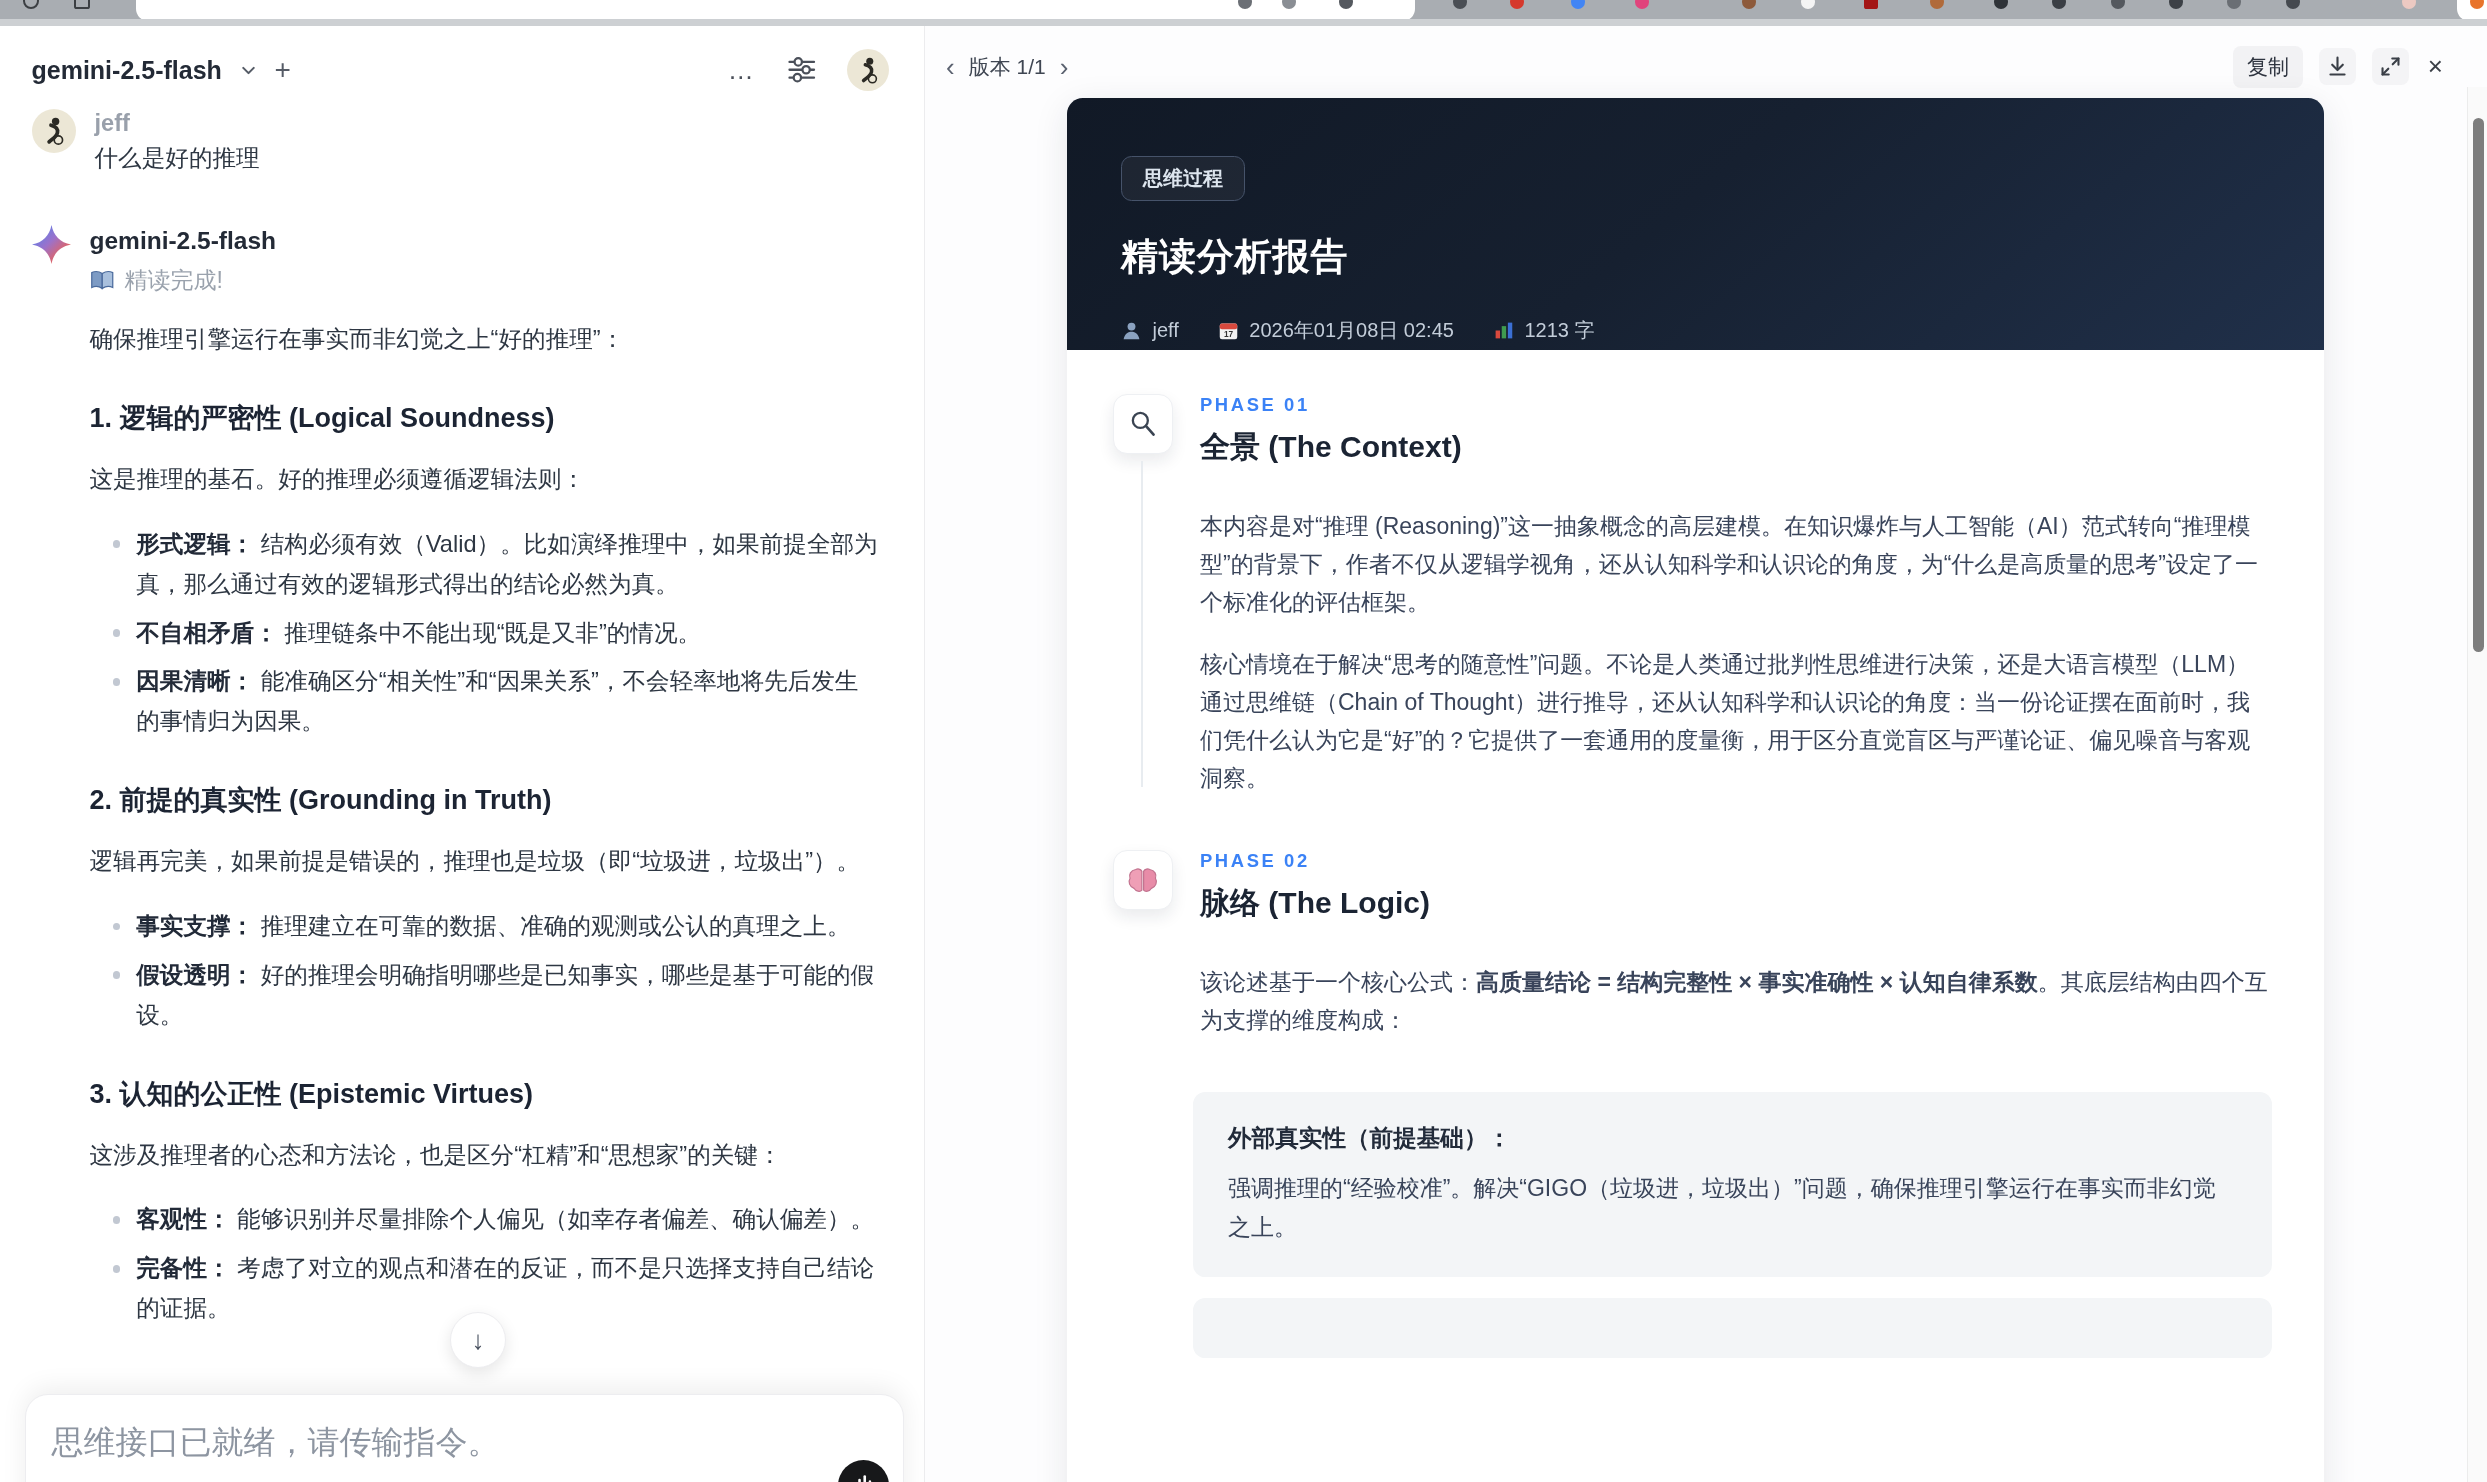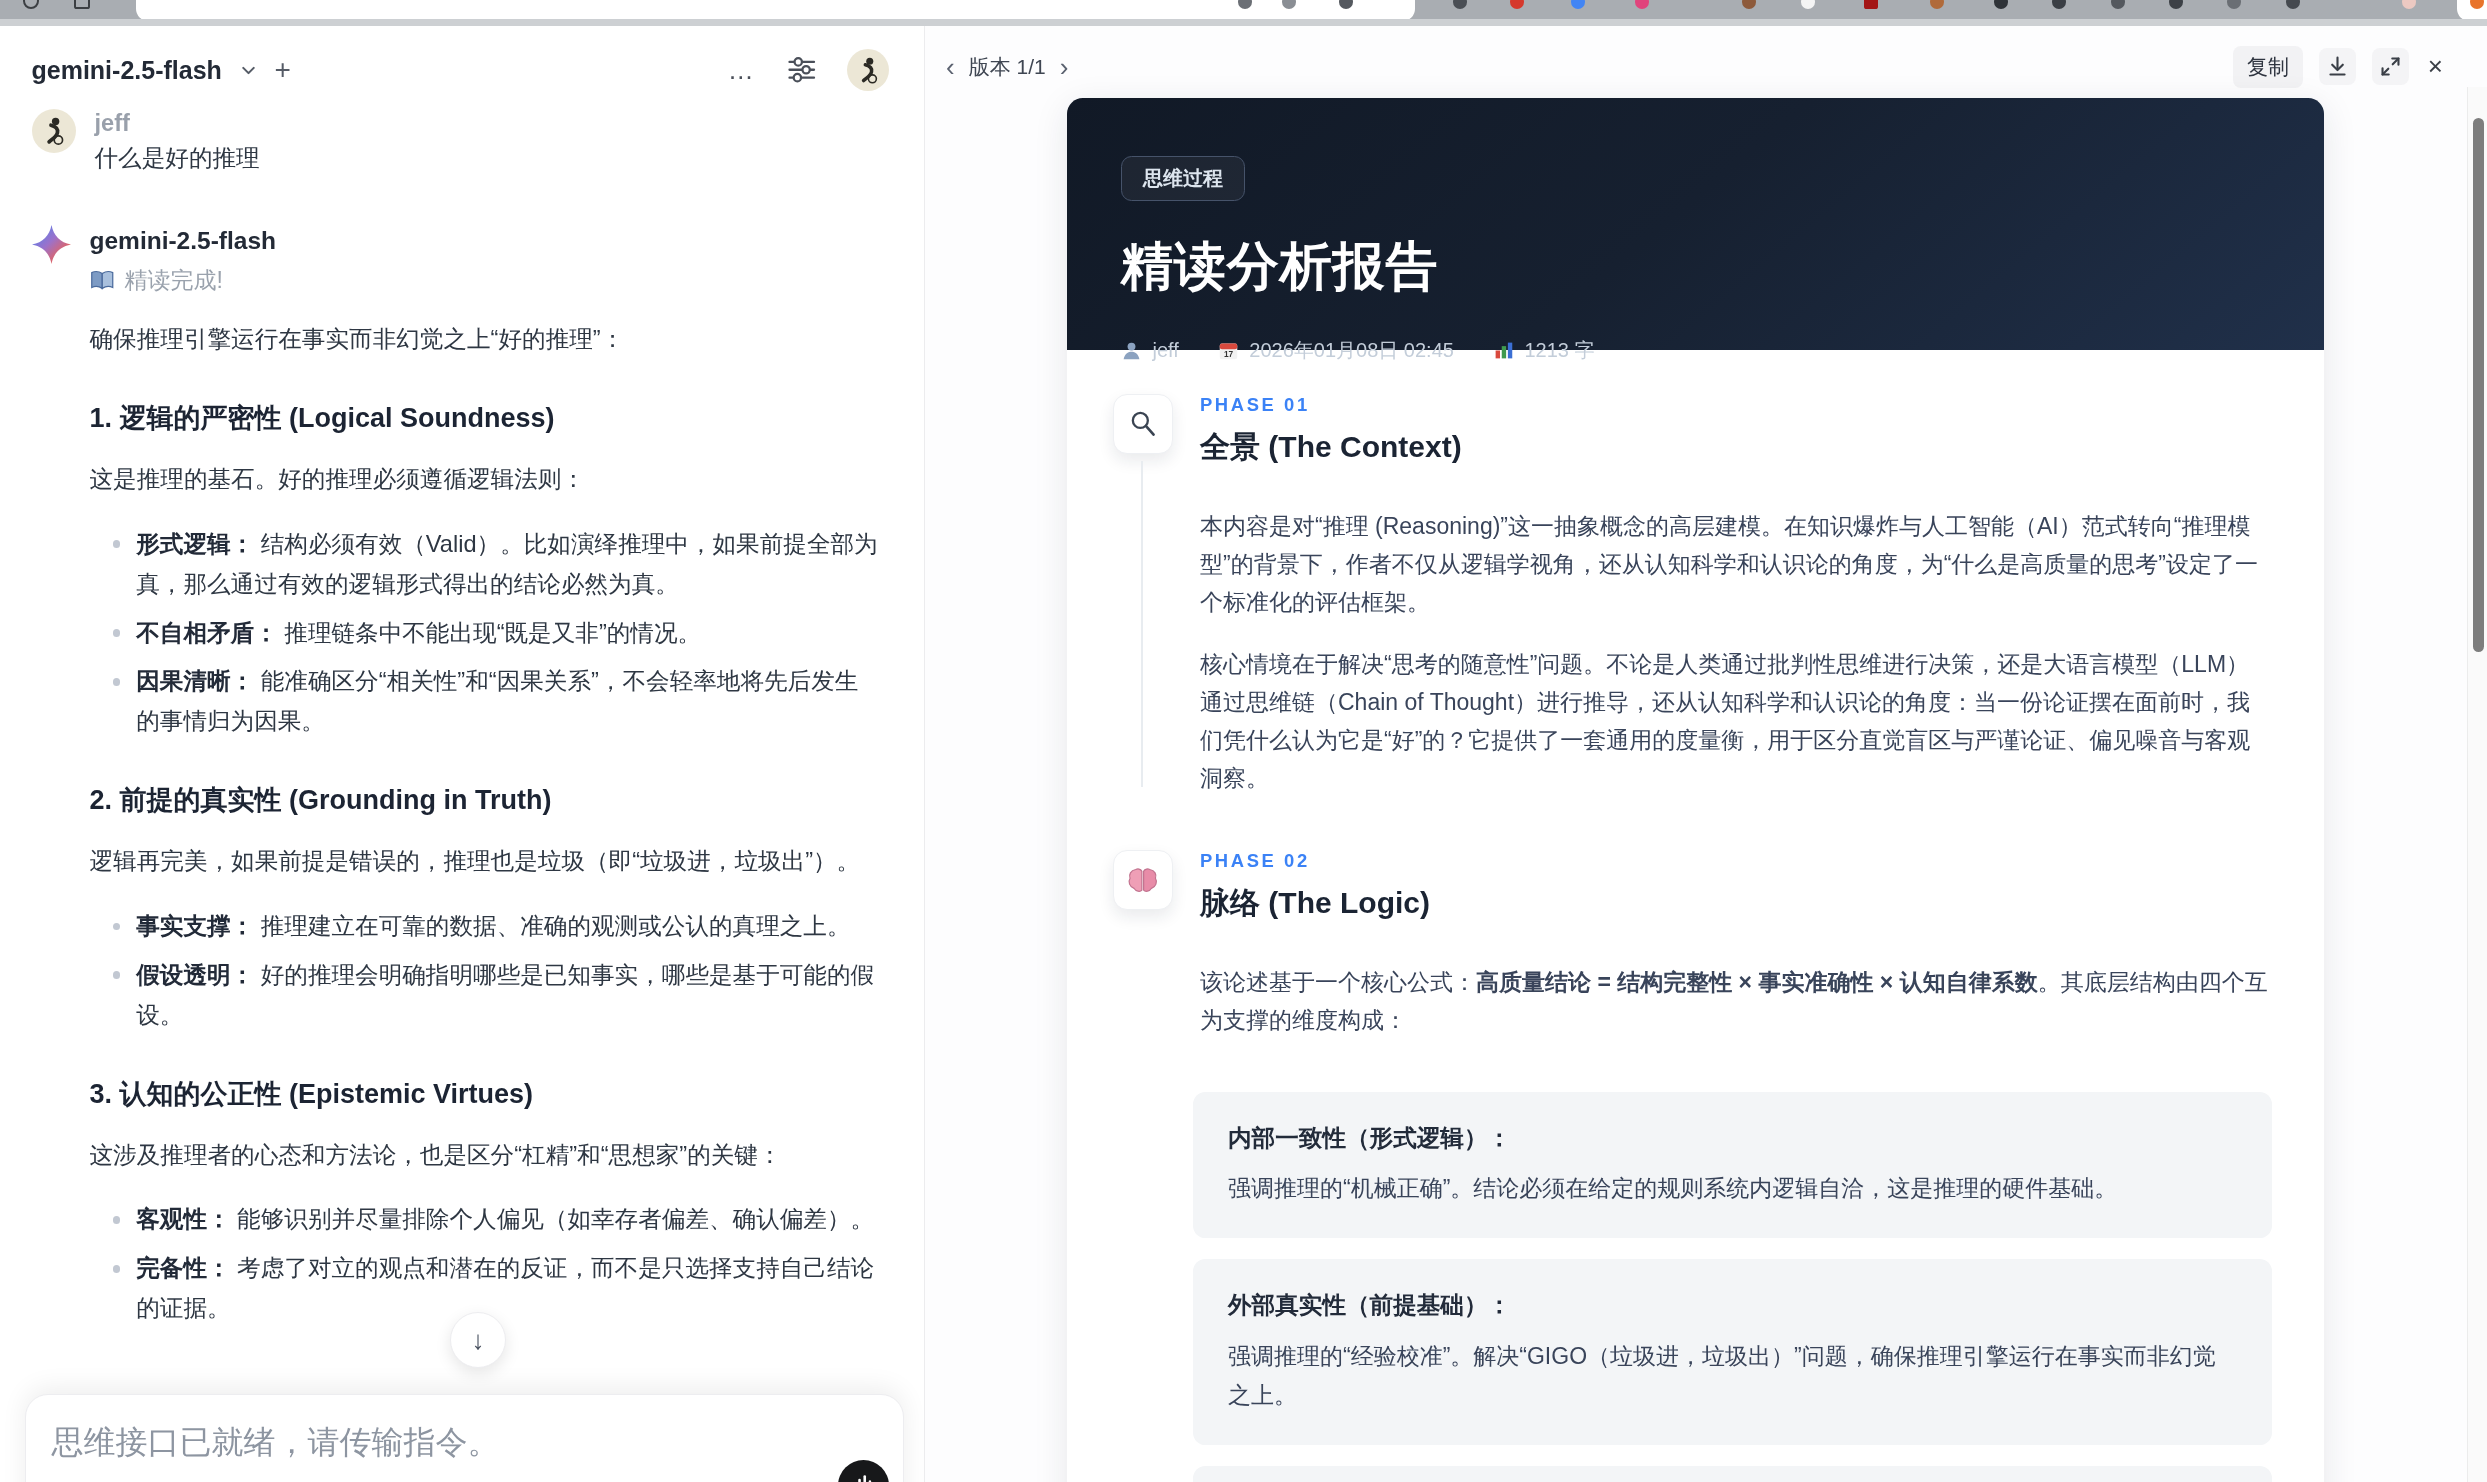--- a/index.html
+++ b/index.html
@@ -63,21 +63,21 @@
   .ver-label{font-size:21px;color:#3f4652;}
   .rp-actions{display:flex;align-items:center;gap:15.8px;}
   .copy-btn{background:#f2f2f4;border-radius:7.9px;padding:7px 14px;font-size:21px;color:#2f3540;}
   .icon-btn{width:37px;height:37px;border-radius:7.9px;background:#f4f4f6;display:flex;align-items:center;justify-content:center;}
   .close-btn{font-size:26px;color:#3a3f47;margin-left:3.5px;background:transparent;}
 
   
   .report-card{position:absolute;left:142px;top:72px;width:1257px;height:1488px;background:#fff;border-radius:15.8px 15.8px 0 0;box-shadow:0 8.8px 35px rgba(25,35,55,.10);overflow:hidden;}
   .hero{height:252px;background:linear-gradient(140deg,#111926 0%,#162030 48%,#20304a 100%);padding:0 54px;box-sizing:border-box;}
   .hero-badge{display:inline-block;margin-top:58px;padding:7.9px 21px;border:1.8px solid #46536a;border-radius:10.5px;background:rgba(255,255,255,.05);color:#dde5ee;font-size:20px;font-weight:700;}
-  .hero-title{margin-top:31.5px;font-size:52px;font-weight:700;color:#ffffff;letter-spacing:0.9px;font-family:Liberation Mono, monospace;}
+  .hero-title{margin-top:31.5px;font-size:37px;font-weight:700;color:#ffffff;letter-spacing:0.9px;font-family:Liberation Mono, monospace;}
   .hero-meta{display:flex;align-items:center;gap:39px;margin-top:35px;color:#c3cdd9;font-size:20px;}
   .hm{display:flex;align-items:center;gap:10.5px;}
 
   .report-body{padding:44px 49px 0 0;}
   .phase{position:relative;padding-left:133px;padding-right:3.5px;}
   .phase-icon{position:absolute;left:46px;top:0;width:58px;height:58px;border-radius:14px;background:#fff;border:0.9px solid #eef0f3;box-shadow:0 7px 15.8px rgba(20,30,50,.09);display:flex;align-items:center;justify-content:center;}
   .phase-line{position:absolute;left:74px;top:67px;width:1.8px;background:#e8ecf0;}
   .phase-label{font-size:18.4px;font-weight:700;color:#3b82f6;letter-spacing:2.6px;}
   .phase-title{font-size:30px;font-weight:700;color:#1b2433;margin-top:10.5px;}
   .phase p{font-size:23px;color:#39445a;line-height:38px;margin:0 0 24.5px;}
@@ -348,24 +348,20 @@
                 <path d="M10 4 C4 5 2 10 3.5 14 C1 18 3 24 8 25.5 C10 29 15 30 17 27.5 L17 6 C15.5 3 12 3 10 4 Z" fill="#ef9fb6" stroke="#c2738f" stroke-width="1.4"></path>
                 <path d="M26 4 C32 5 34 10 32.5 14 C35 18 33 24 28 25.5 C26 29 21 30 19 27.5 L19 6 C20.5 3 24 3 26 4 Z" fill="#e88ca8" stroke="#c2738f" stroke-width="1.4"></path>
               </svg>
             </div>
             <div class="phase-label">PHASE 02</div>
             <div class="phase-title">脉络 (The Logic)</div>
             <p class="first"><span>该论述基于一个核心公式：</span><b>高质量结论 = 结构完整性 × 事实准确性 × 认知自律系数</b><span>。其底层结构由四个互为支撑的维度构成：</span></p>
 
             <div class="logic-cards">
               <div class="logic-card">
-                <div class="lc-title">内部一致性（形式逻辑）：</div>
-                <div class="lc-body">强调推理的“机械正确”。结论必须在给定的规则系统内逻辑自洽，这是推理的硬件基础。</div>
-              </div>
-              <div class="logic-card">
                 <div class="lc-title">外部真实性（前提基础）：</div>
                 <div class="lc-body">强调推理的“经验校准”。解决“GIGO（垃圾进，垃圾出）”问题，确保推理引擎运行在事实而非幻觉之上。</div>
               </div>
               <div class="logic-card">
                 
                 
               </div>
             </div>
           </div>
 

